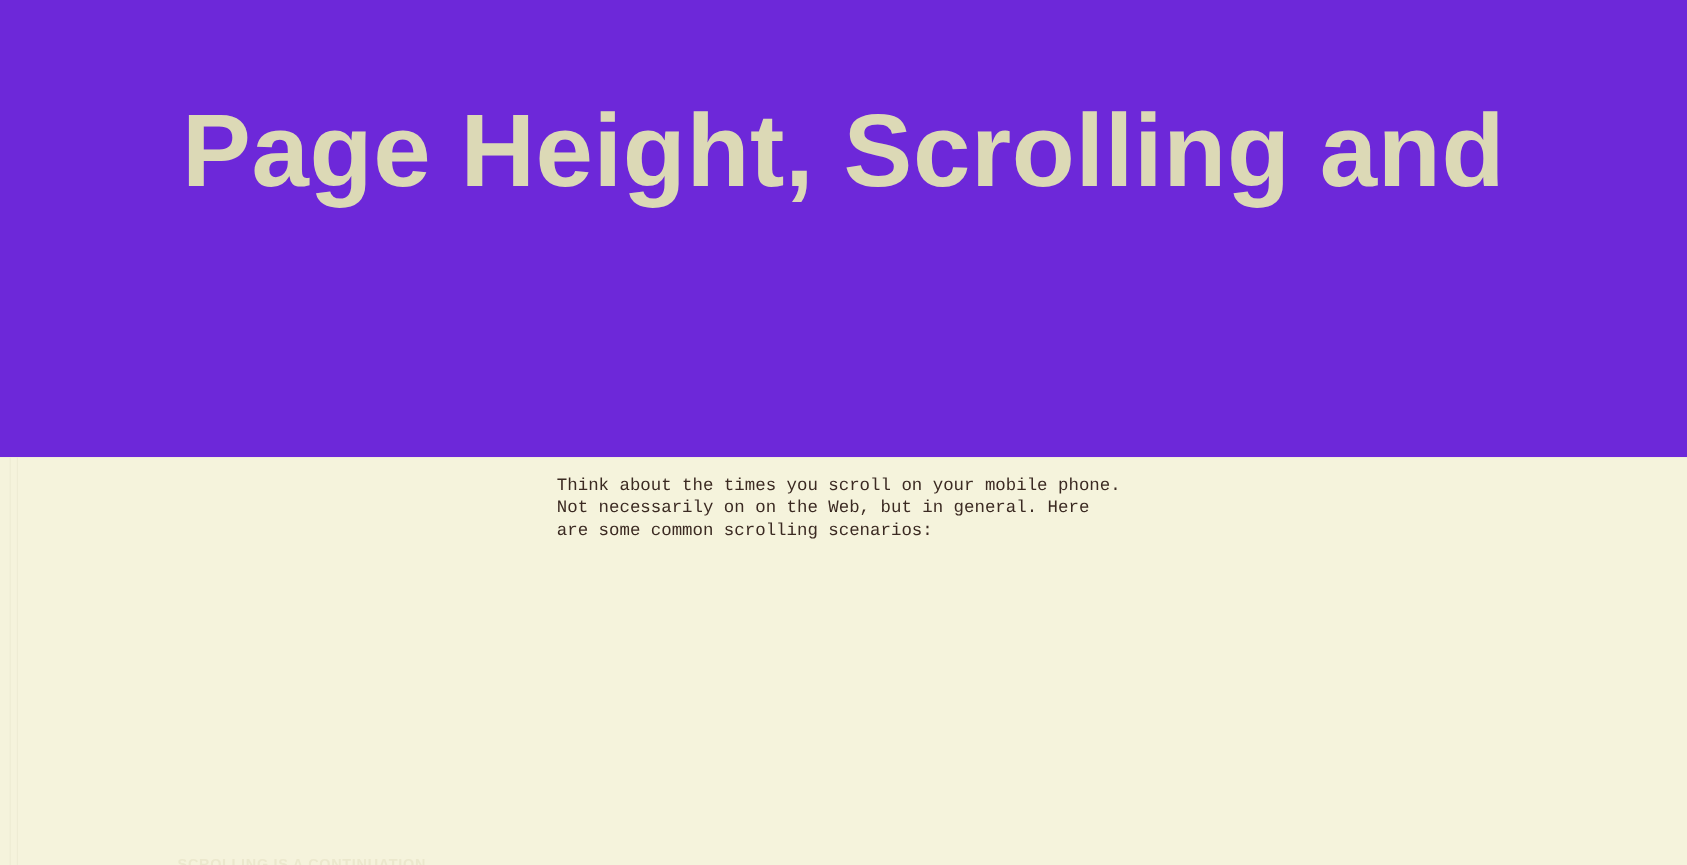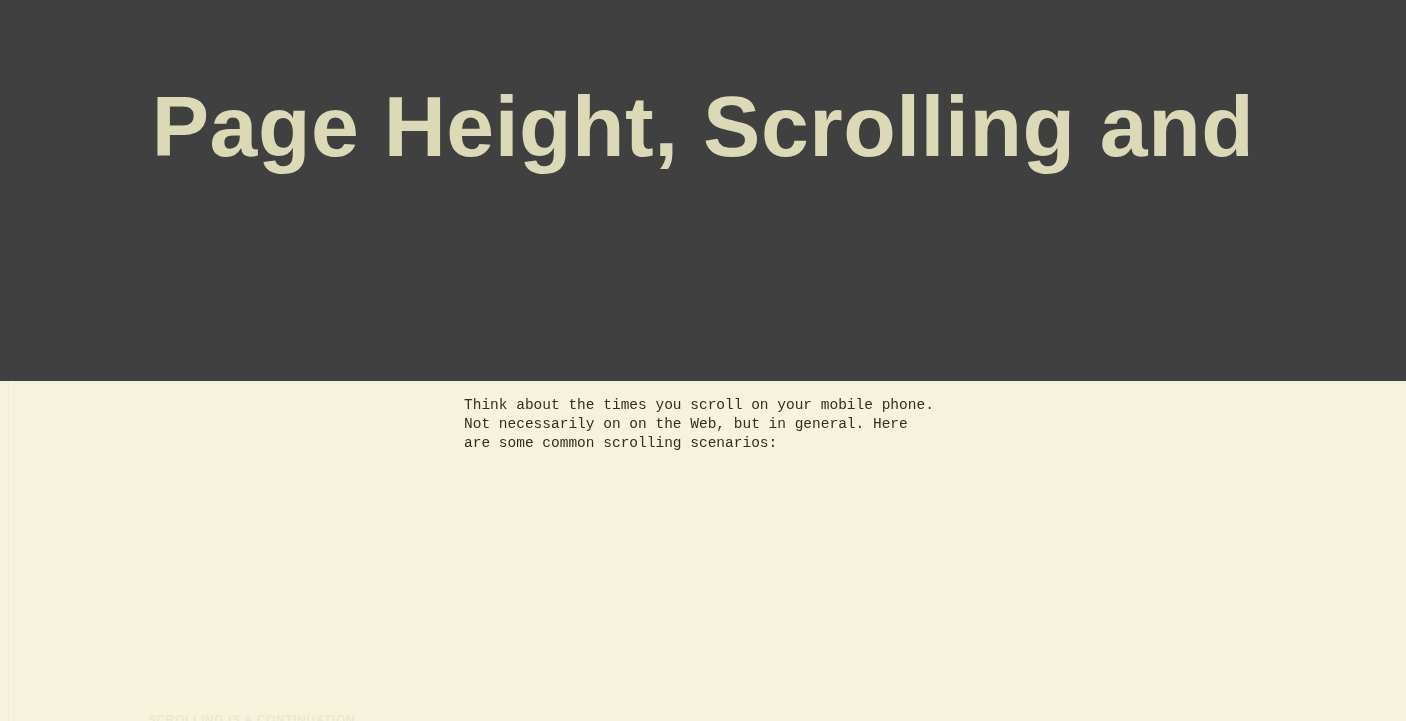--- a/index.html
+++ b/index.html
@@ -22,21 +22,21 @@
     overflow: hidden;
   }
 
   
   .hero {
     position: absolute;
     left: 0;
     top: 0;
     width: 1406px;
     height: 381px;
-    background: #404040;
+    background: #6d28d9;
     box-sizing: border-box;
     display: flex;
     align-items: flex-start;
     justify-content: center;
   }
   .hero-inner {
     width: 1180px;
     padding-top: 82px;
     text-align: center;
   }

